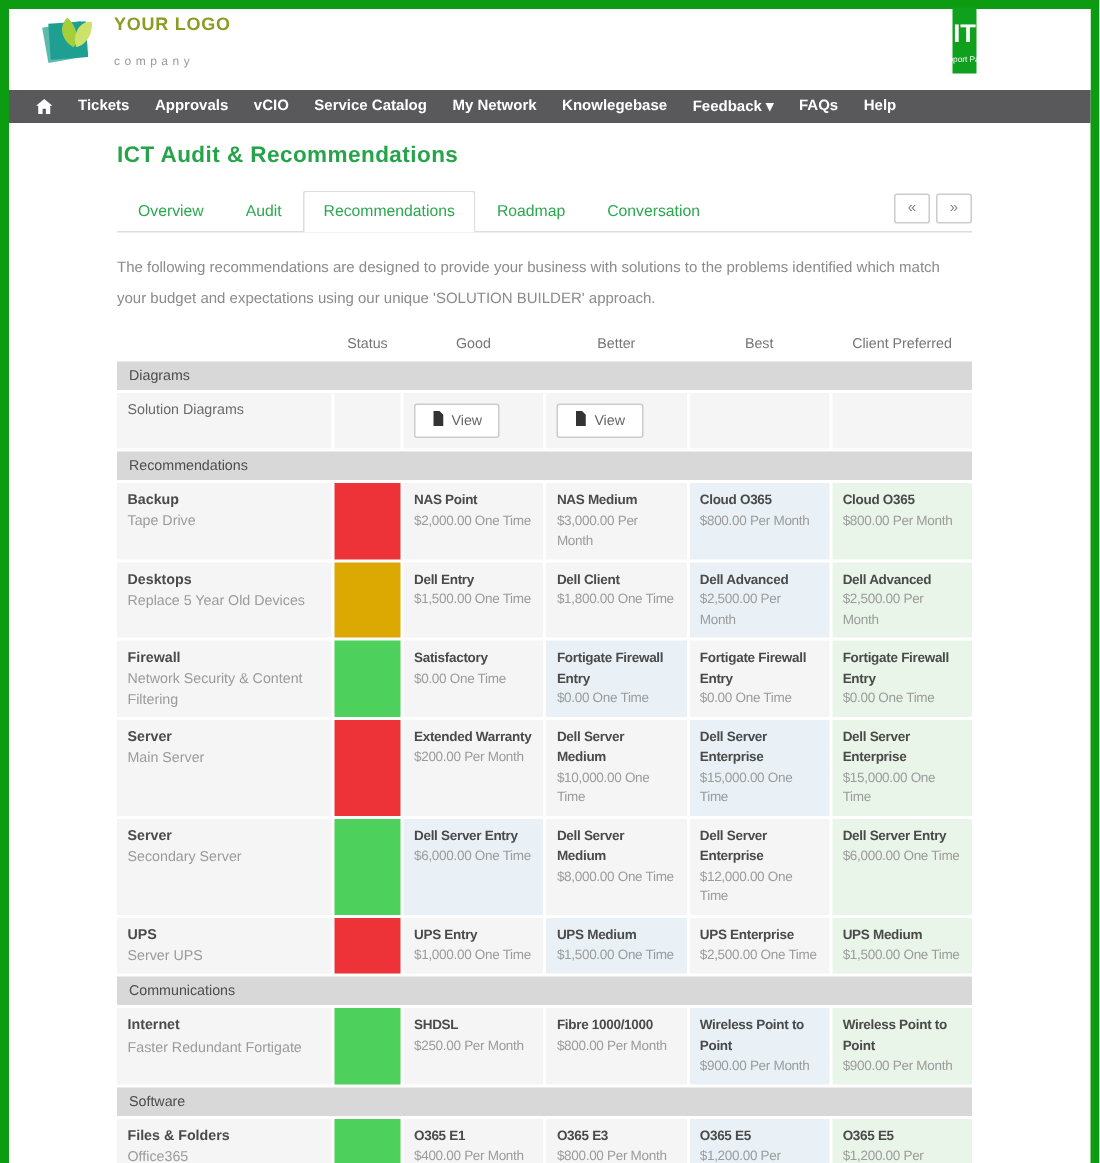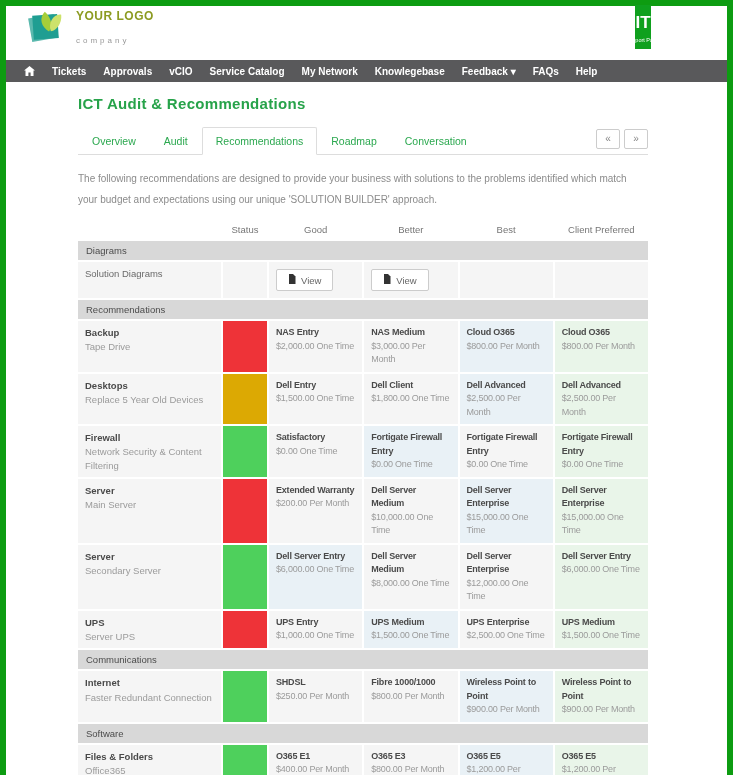--- a/index.html
+++ b/index.html
@@ -160,21 +160,21 @@
             <div class="cell c-opt"></div>
           </div>
           <div class="secbar">Recommendations</div>
           <div class="row optrow">
             <div class="cell c-label">
               <div class="row-title">Backup</div>
               <div class="row-subtitle">Tape Drive</div>
             </div>
             <div class="cell c-status" style="background: rgb(238, 51, 56);"></div>
             <div class="cell c-opt">
-              <div class="opt-name">NAS Entry</div>
+              <div class="opt-name">NAS Point</div>
               <div class="opt-price">$2,000.00 One Time</div>
             </div>
             <div class="cell c-opt">
               <div class="opt-name">NAS Medium</div>
               <div class="opt-price">$3,000.00 Per Month</div>
             </div>
             <div class="cell c-opt hl">
               <div class="opt-name">Cloud O365</div>
               <div class="opt-price">$800.00 Per Month</div>
             </div>
@@ -295,21 +295,21 @@
             </div>
             <div class="cell c-opt pref">
               <div class="opt-name">UPS Medium</div>
               <div class="opt-price">$1,500.00 One Time</div>
             </div>
           </div>
           <div class="secbar">Communications</div>
           <div class="row optrow">
             <div class="cell c-label">
               <div class="row-title">Internet</div>
-              <div class="row-subtitle">Faster Redundant Connection</div>
+              <div class="row-subtitle">Faster Redundant Fortigate</div>
             </div>
             <div class="cell c-status" style="background: rgb(78, 208, 92);"></div>
             <div class="cell c-opt">
               <div class="opt-name">SHDSL</div>
               <div class="opt-price">$250.00 Per Month</div>
             </div>
             <div class="cell c-opt">
               <div class="opt-name">Fibre 1000/1000</div>
               <div class="opt-price">$800.00 Per Month</div>
             </div>

